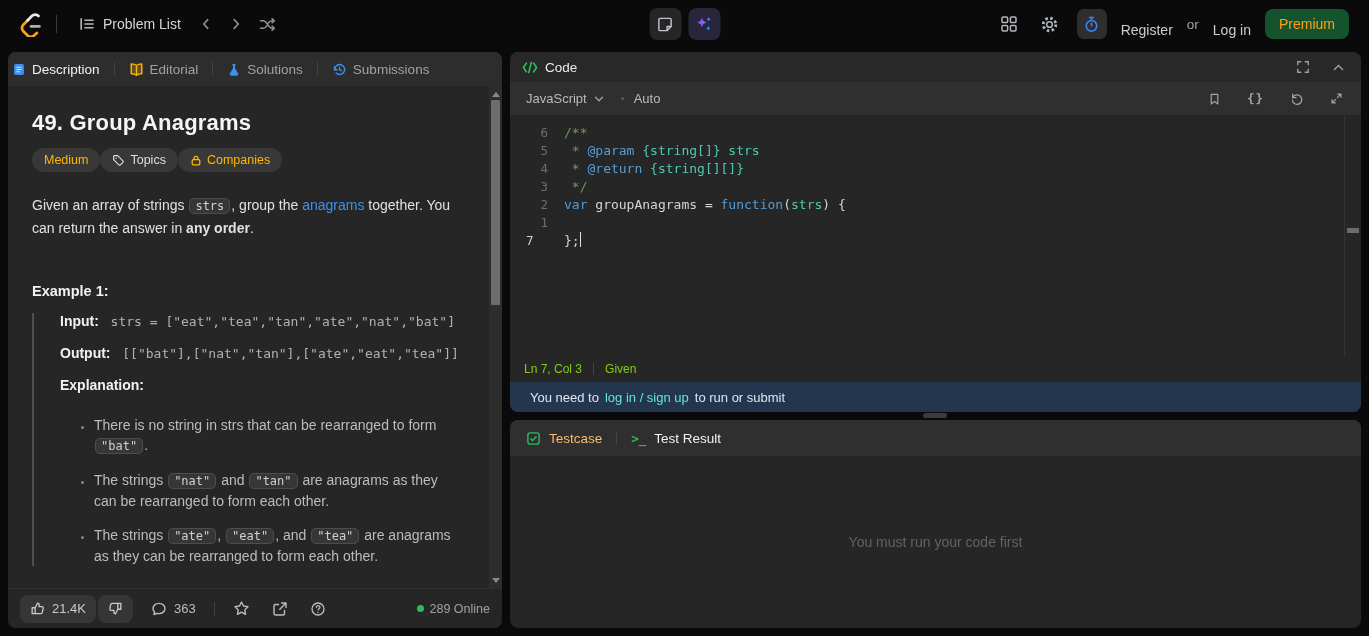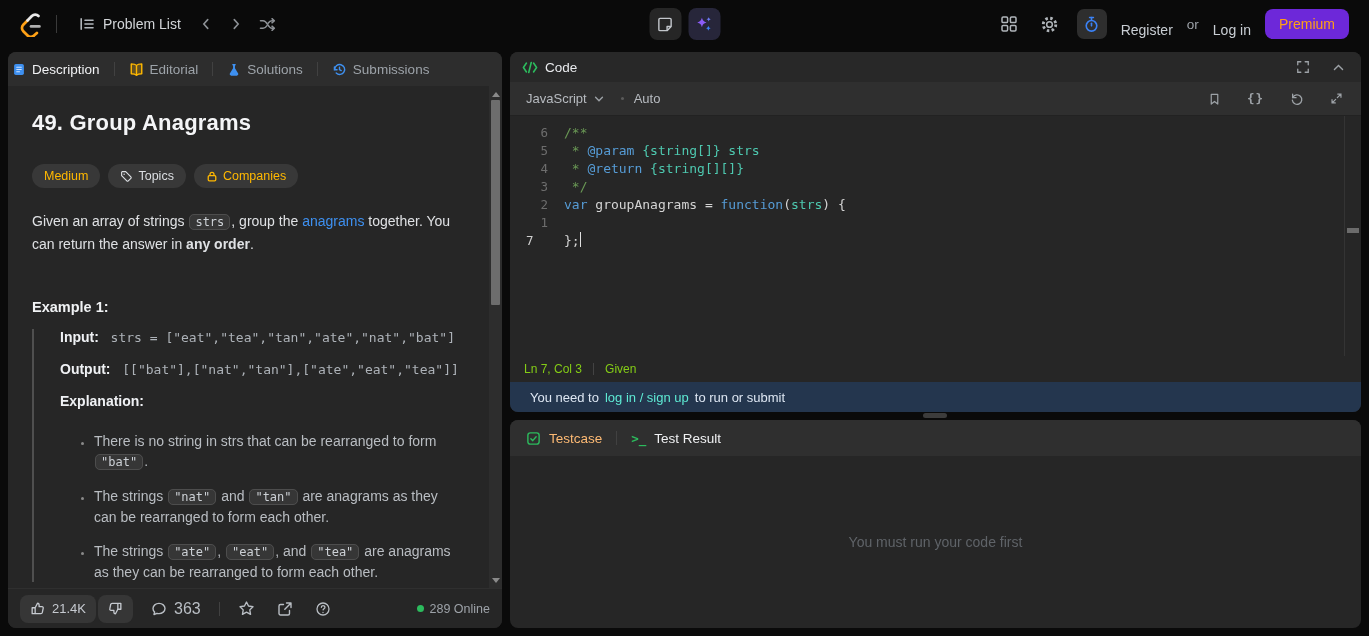--- a/index.html
+++ b/index.html
@@ -21,38 +21,38 @@
   .nav-center{position:absolute;left:50%;transform:translateX(-50%);display:flex;gap:7px;}
   .sq-btn{width:32px;height:32px;border-radius:8px;border:none;background:#262626;
           display:flex;align-items:center;justify-content:center;cursor:pointer;}
   .sq-btn.ai{background:#27263a;}
   .nav-right{gap:14px;}
   .icon-btn{background:none;border:none;cursor:pointer;display:flex;align-items:center;justify-content:center;padding:4px;}
   .timer-btn{width:30px;height:30px;background:#2e2e2e;border-radius:7px;border:none;display:flex;
              align-items:center;justify-content:center;cursor:pointer;}
   .auth{color:#c9ced4;font-size:14px;text-decoration:none;cursor:pointer;margin-top:12px;}
   .or-text{color:#9da2a8;font-size:13.5px;}
-  .premium-btn{background:#6d28d9;color:#ffa116;border:none;border-radius:8px;font-size:14px;
+  .premium-btn{background:#14532d;color:#ffa116;border:none;border-radius:8px;font-size:14px;
                font-family:inherit;font-weight:500;padding:7px 14px;cursor:pointer;}
 
   
   .panel{position:absolute;background:#262626;border-radius:8px;overflow:hidden;}
   .left-panel{left:8px;top:52px;width:494px;height:576px;display:flex;flex-direction:column;}
   .code-panel{left:510px;top:52px;width:851px;height:360px;display:flex;flex-direction:column;}
   .test-panel{left:510px;top:420px;width:851px;height:208px;display:flex;flex-direction:column;}
 
   
   .tabbar{height:34px;flex:0 0 34px;background:#2d2d2d;display:flex;align-items:center;padding:0 0;}
   .tab{display:flex;align-items:center;gap:6px;font-size:13.5px;color:#9da3a9;cursor:pointer;
        padding:4px 4px;border-radius:5px;white-space:nowrap;}
   .tab.active{color:#f0f1f3;font-weight:500;}
   .tab-divider{width:1px;height:14px;background:#414141;margin:0 10px;}
   .lp-content{position:relative;flex:1;overflow:hidden;padding:0 40px 0 24px;}
   .prob-title{font-size:22px;font-weight:700;color:#f4f5f7;margin-top:24px;letter-spacing:.2px;}
-  .badges{display:flex;gap:8px;margin-top:28px;}
+  .badges{display:flex;gap:0;margin-top:12px;}
   .badge{display:flex;align-items:center;gap:5px;height:24px;padding:0 12px;border-radius:12px;
          background:#383838;font-size:12.5px;cursor:pointer;}
   .badge.medium{color:#ffb800;}
   .badge.topics{color:#dcdfe3;}
   .badge.companies{color:#ffb800;}
   .prob-desc{margin-top:22px;font-size:14px;line-height:22px;color:#dfe1e4;}
   .chip{font-family:"DejaVu Sans Mono",monospace;font-size:12px;color:#cdd1d6;background:#363636;
         border:1px solid #4d4d4d;border-radius:5px;padding:0 5px;margin:0 1px;white-space:nowrap;}
   .inline-link{color:#3e90f0;text-decoration:none;cursor:pointer;}
   .ex-heading{margin-top:44px;font-size:14.5px;font-weight:700;color:#f0f2f4;}
@@ -71,21 +71,21 @@
   .tri-up{width:0;height:0;border-left:4px solid transparent;border-right:4px solid transparent;border-bottom:5px solid #8a8a8a;}
   .tri-down{width:0;height:0;border-left:4px solid transparent;border-right:4px solid transparent;border-top:5px solid #8a8a8a;}
   .sb-thumb{position:absolute;left:2px;width:9px;top:14px;height:205px;background:#6d6d6d;border-radius:1px;}
   
   .lp-footer{height:40px;flex:0 0 40px;background:#262626;border-top:1px solid #2f2f2f;
              display:flex;align-items:center;padding:0 12px;gap:14px;}
   .vote-group{display:flex;gap:2px;}
   .vote-btn{display:flex;align-items:center;gap:7px;background:#363636;border:none;height:28px;
             padding:0 10px;border-radius:8px;color:#c6cad0;font-size:13px;font-family:inherit;cursor:pointer;}
   .foot-item{display:flex;align-items:center;gap:7px;background:none;border:none;color:#b9bec4;
-             font-size:16px;font-family:inherit;cursor:pointer;padding:4px;}
+             font-size:13px;font-family:inherit;cursor:pointer;padding:4px;}
   .foot-divider{width:1px;height:14px;background:#414141;}
   .online{margin-left:auto;display:flex;align-items:center;gap:6px;font-size:12.5px;color:#9da2a8;}
   .online-dot{width:7px;height:7px;border-radius:50%;background:#2cbb5d;}
 
   
   .cp-header{height:30px;flex:0 0 30px;background:#282828;display:flex;align-items:center;padding:0 12px;}
   .cp-title{display:flex;align-items:center;gap:7px;font-size:13.5px;font-weight:500;color:#e9ebee;}
   .cp-header-right{margin-left:auto;display:flex;align-items:center;gap:14px;}
   .toolbar{height:34px;flex:0 0 34px;background:#2f2f2f;display:flex;align-items:center;padding:0 14px;border-bottom:1px solid #222;}
   .lang-select{display:flex;align-items:center;gap:6px;color:#b7bbc0;font-size:13px;background:none;border:none;

